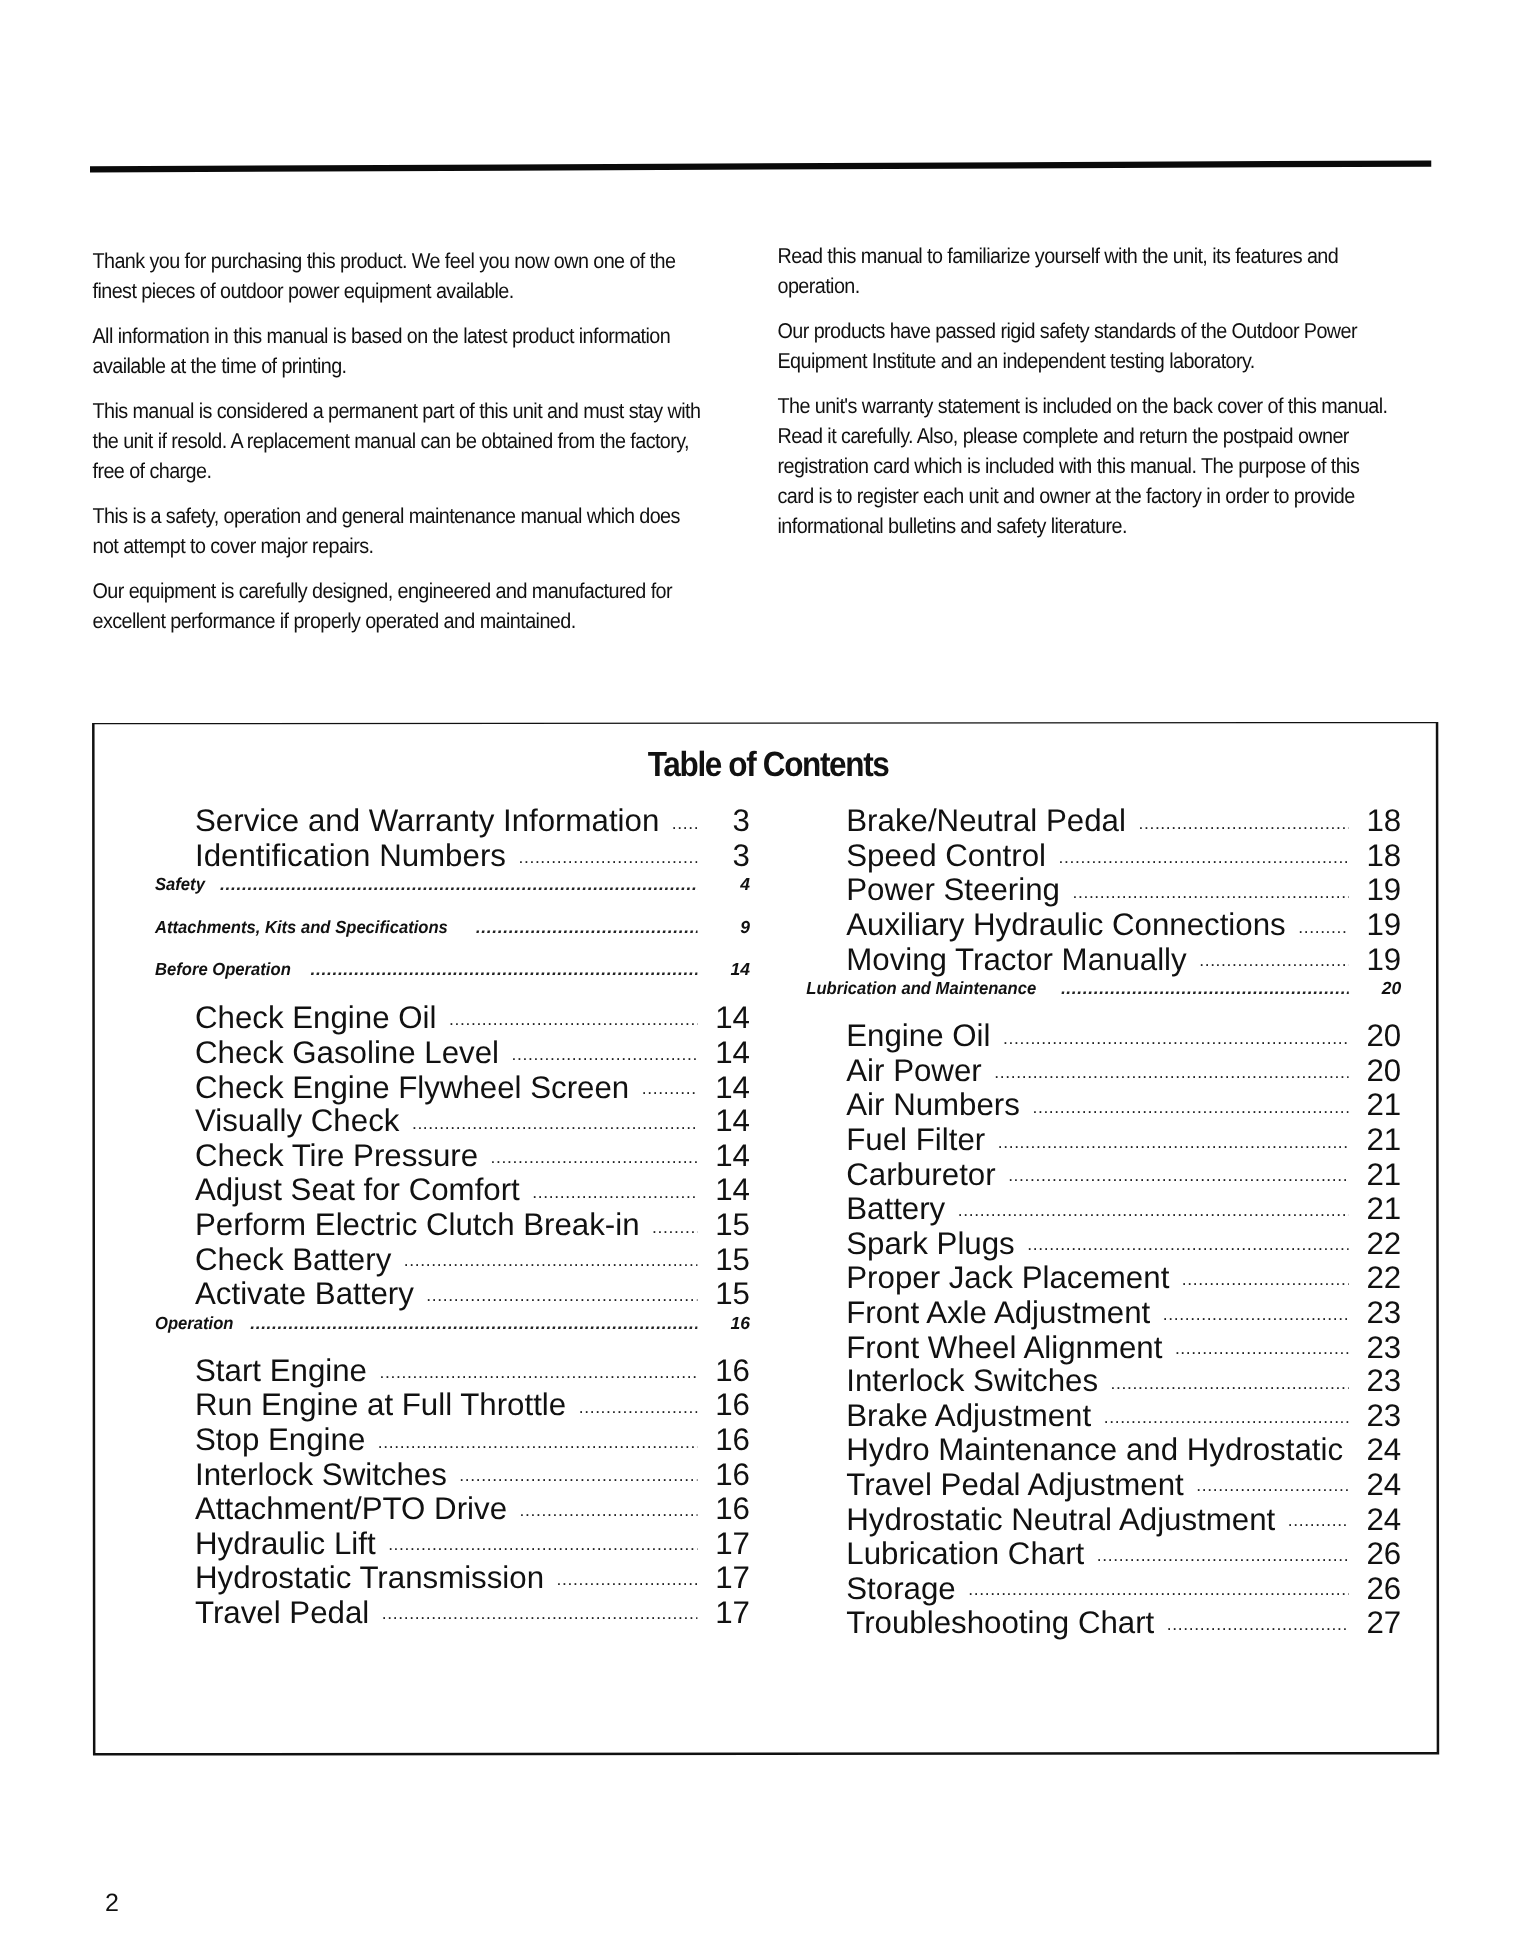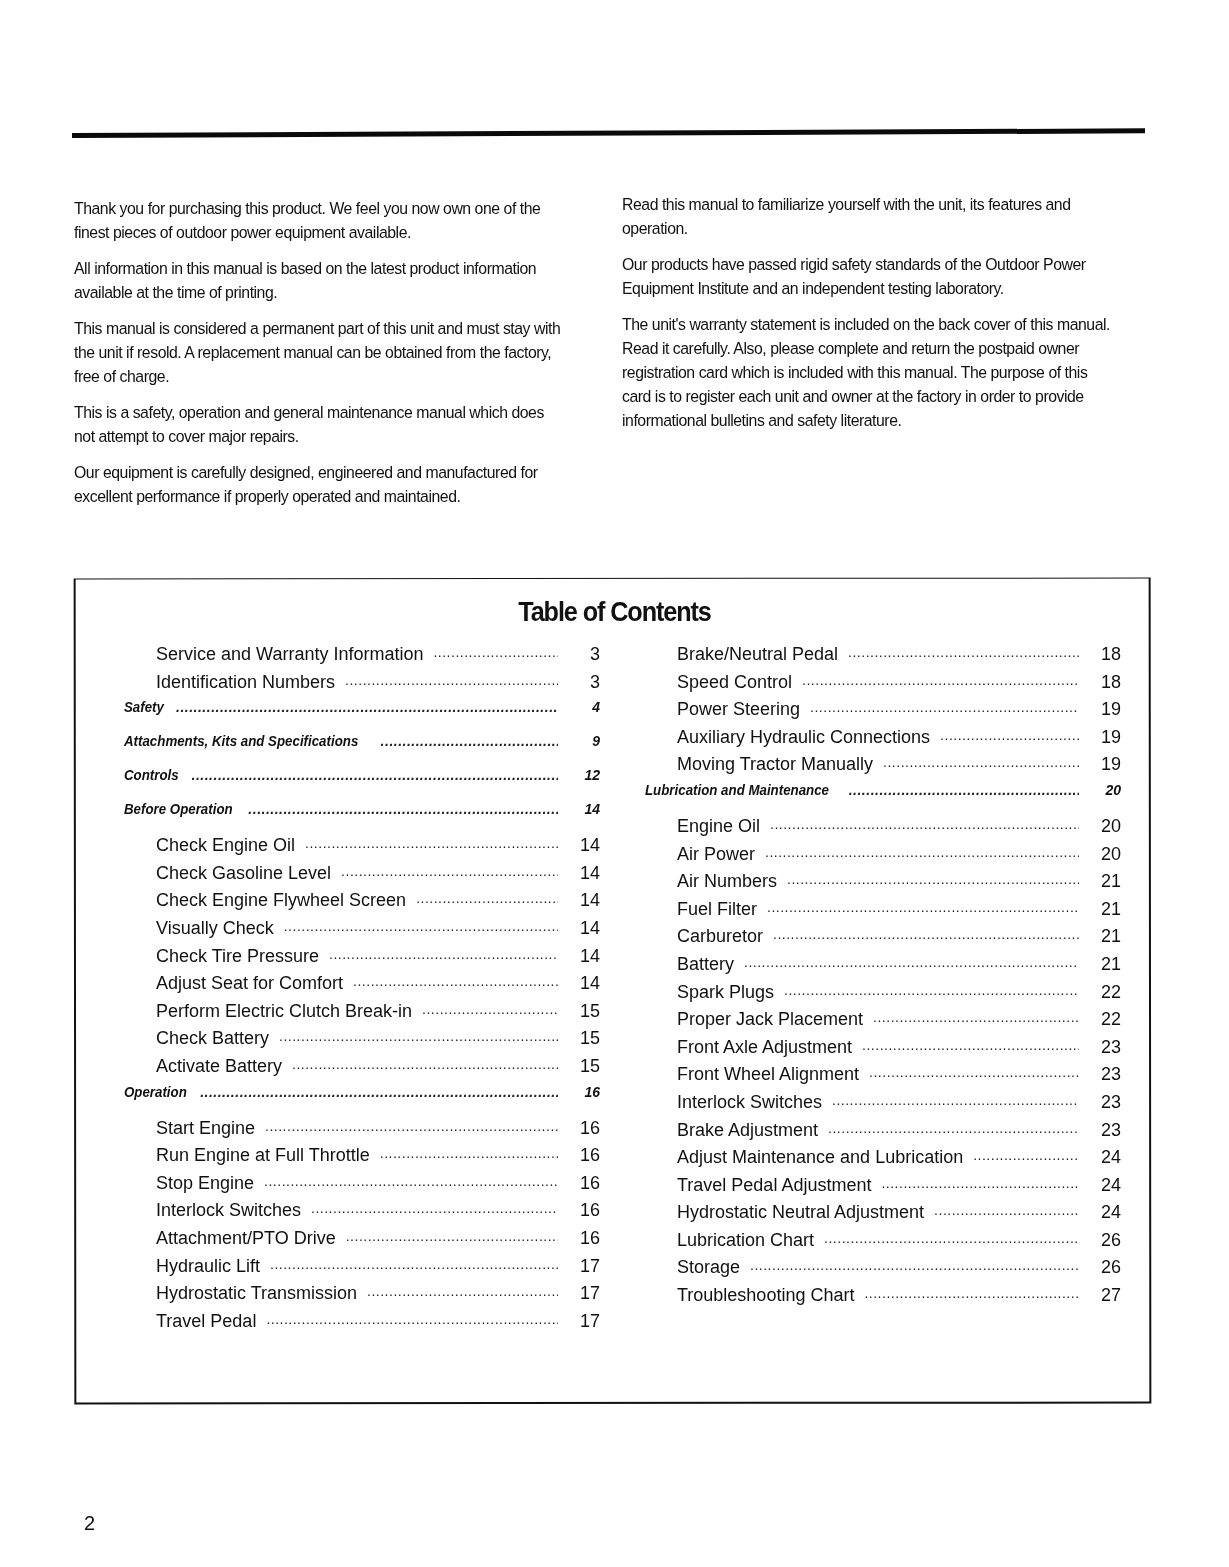--- a/index.html
+++ b/index.html
@@ -7,21 +7,21 @@
   .rule { position:absolute; left:72px; top:133px; width:1073px; height:5px; background:#0a0a0a; transform:rotate(-0.25deg); transform-origin:left center; }
   .intro-col { position:absolute; top:196px; width:535px; font-family:"Liberation Sans", sans-serif; font-size:17.2px; line-height:24px; letter-spacing:-0.5px; transform:scaleX(0.92); transform-origin:left top; }
   .intro-col.left { left:74px; }
   .intro-col.right { left:622px; top:192px; }
   .intro-col p { margin:0 0 12px 0; }
   .toc-box { position:absolute; left:74px; top:578px; width:1077px; height:826px; border:2px solid #111; border-top-width:1.5px; box-sizing:border-box; transform:rotate(-0.05deg); }
   .toc-title { position:absolute; left:0; right:0; top:596px; text-align:center; font-family:"Liberation Sans", sans-serif; font-weight:bold; font-size:28px; letter-spacing:-1.2px; transform:scaleX(0.9); }
   .toc-col { position:absolute; top:644px; }
   .toc-col.left { left:124px; width:476px; }
   .toc-col.right { left:645px; width:476px; }
-  .entry { display:flex; align-items:flex-start; font-family:"Liberation Sans", sans-serif; font-size:18px; height:27.6px; }
+  .entry { display:flex; align-items:center; font-family:"Liberation Sans", sans-serif; font-size:25px; height:27.6px; }
   .entry .label { white-space:nowrap; }
   .entry .dots { flex:1; overflow:hidden; white-space:nowrap; margin:0 6px 0 10px; font-size:14px; letter-spacing:0.5px; color:#222; }
   .entry .dots::after { content:"....................................................................................................................................................................................."; }
   .entry .page { width:36px; text-align:right; }
   .entry.sub .label { padding-left:32px; }
   .entry.main { font-weight:bold; font-size:14px; height:34px; align-items:flex-start;font-style:italic; }
   .entry.main .label { transform:scaleX(0.95); transform-origin:left; }
   .entry.wide-page .page { width:130px; }
   .page-number { position:absolute; left:84px; top:1512px; font-family:"Liberation Sans", sans-serif; font-size:20px; }
 </style>
@@ -62,25 +62,20 @@
       <span class="label">Safety</span>
       <span class="dots"></span>
       <span class="page">4</span>
     </div>
     <div class="entry main">
       <span class="label">Attachments, Kits and Specifications</span>
       <span class="dots"></span>
       <span class="page">9</span>
     </div>
     <div class="entry main">
-      <span class="label">Controls</span>
-      <span class="dots"></span>
-      <span class="page">12</span>
-    </div>
-    <div class="entry main">
       <span class="label">Before Operation</span>
       <span class="dots"></span>
       <span class="page">14</span>
     </div>
     <div class="entry sub">
       <span class="label">Check Engine Oil</span>
       <span class="dots"></span>
       <span class="page">14</span>
     </div>
     <div class="entry sub">
@@ -254,21 +249,21 @@
       <span class="label">Interlock Switches</span>
       <span class="dots"></span>
       <span class="page">23</span>
     </div>
     <div class="entry sub">
       <span class="label">Brake Adjustment</span>
       <span class="dots"></span>
       <span class="page">23</span>
     </div>
     <div class="entry sub">
-      <span class="label">Adjust Maintenance and Lubrication</span>
+      <span class="label">Hydro Maintenance and Hydrostatic</span>
       <span class="dots"></span>
       <span class="page">24</span>
     </div>
     <div class="entry sub">
       <span class="label">Travel Pedal Adjustment</span>
       <span class="dots"></span>
       <span class="page">24</span>
     </div>
     <div class="entry sub">
       <span class="label">Hydrostatic Neutral Adjustment</span>

